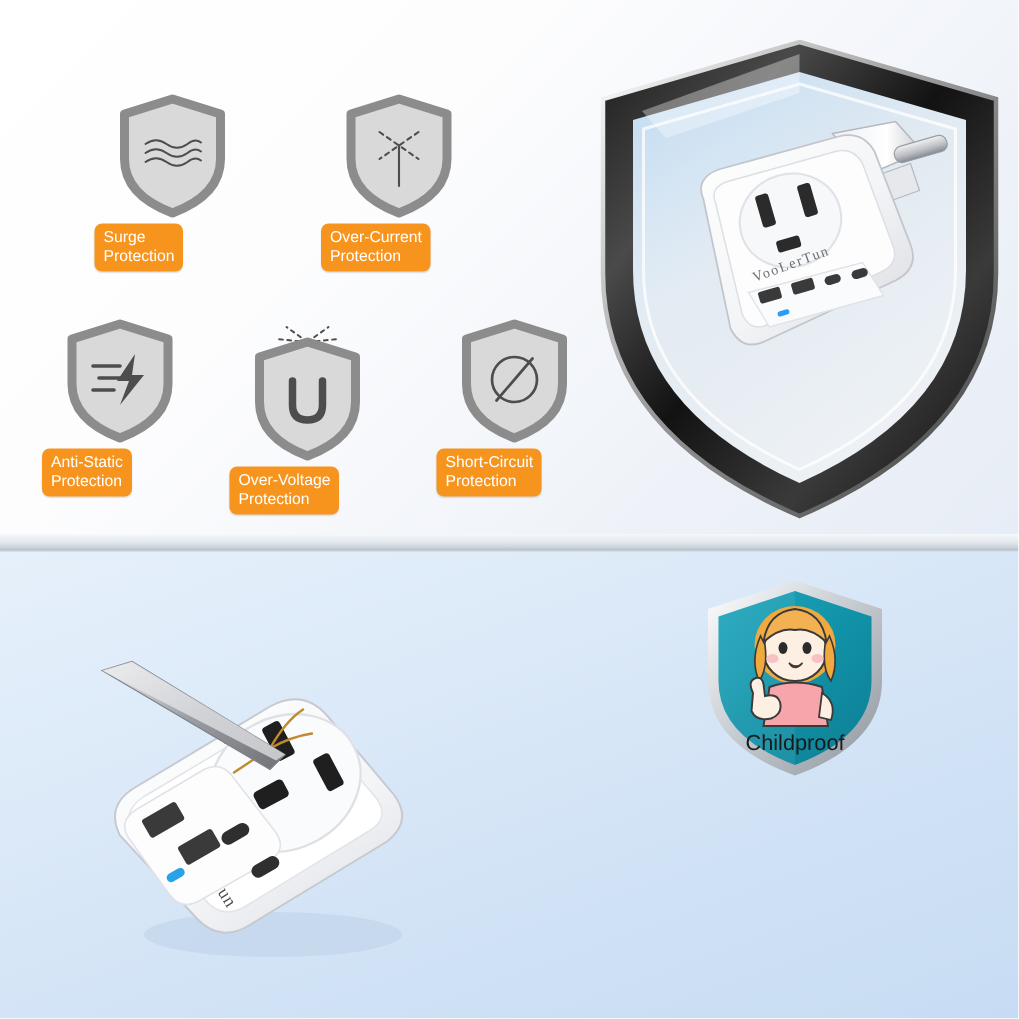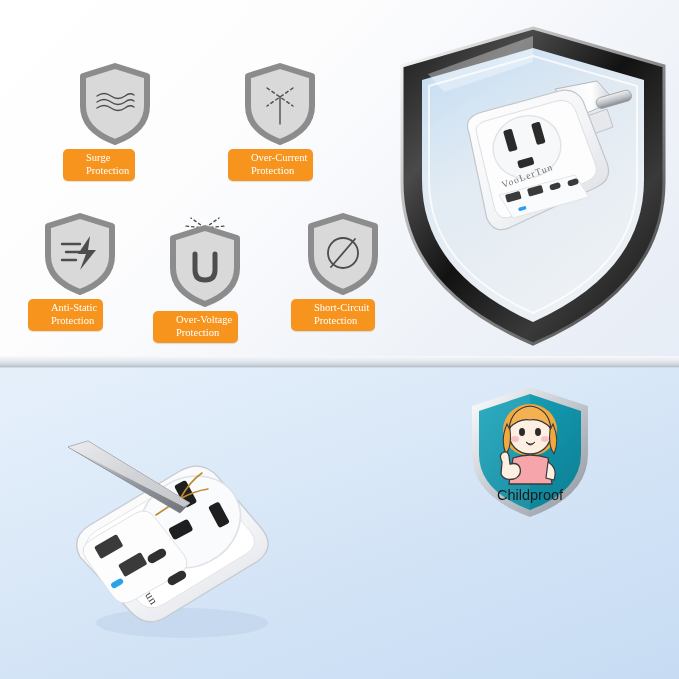--- a/index.html
+++ b/index.html
@@ -41,31 +41,30 @@
   .feature{position:absolute;width:120px;}
   .shield-ico{position:relative;width:76px;height:84px;margin:0 auto;}
   .shield-ico svg{display:block;width:76px;height:84px;}
   .flabel{
     margin-top:3px;
     background:#f7941e;
     color:#ffffff;
     border-radius:5px;
     font-size:10.5px;
     line-height:12.5px;
-    padding:3px 6px 4px 23px;
+    padding:3px 6px 4px 6px;
     display:inline-block;
     text-align:left;
     box-shadow:0 1px 1px rgba(0,0,0,.12);
-    font-family:Liberation Serif, serif;
   }
   .flabel span{display:block;white-space:nowrap;}
 
   
   #feat-0{left:55px;top:62px;}
-  #feat-1{left:220px;top:62px;}
+  #feat-1{left:206px;top:62px;}
   
   #feat-2{left:20px;top:212px;}
   #feat-3{left:145px;top:216px;}
   #feat-4{left:283px;top:212px;}
   #feat-0 .flabel,#feat-1 .flabel,#feat-2 .flabel,#feat-3 .flabel,#feat-4 .flabel{margin-left:8px;}
 
   
   .hero-shield{position:absolute;left:392px;top:22px;width:282px;height:330px;}
   .hero-shield svg{display:block;}
   .hero-plug{

